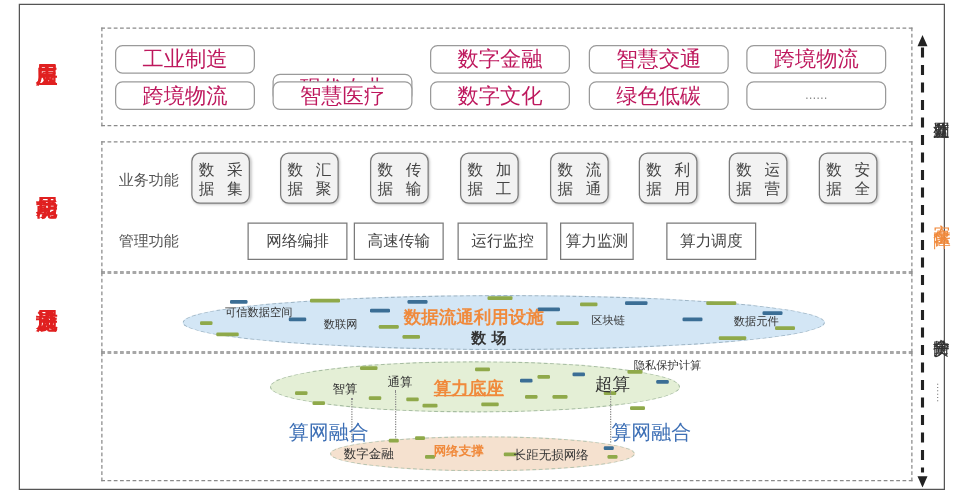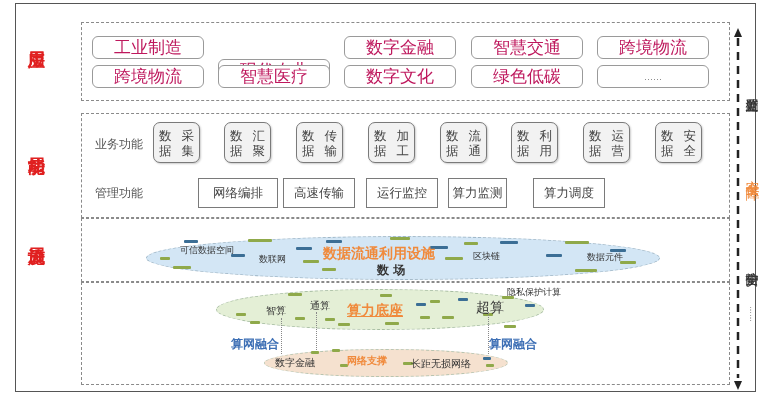--- a/index.html
+++ b/index.html
@@ -19,21 +19,21 @@
               line-height:15px; background:#f2f2f2; box-shadow:1px 1px 2px #ccc; }
   .mgmt-btn { position:absolute; height:30px; border:1.5px solid #7a7a7a;
               box-sizing:border-box; font-size:12.5px; color:#444; background:#fff;
               display:flex; align-items:center; justify-content:center; }
   .row-label { position:absolute; font-size:12px; color:#555; }
   .side-text { position:absolute; font-size:13px; line-height:15px; width:16px;
                text-align:center; color:#333; }
   .ellipse { position:absolute; border:1.5px dashed #9fb6c6; border-radius:50%; box-sizing:border-box; }
   .tag { position:absolute; font-size:9px; color:#333; white-space:nowrap; }
   .big-orange { position:absolute; color:#f08a3c; font-weight:bold; white-space:nowrap; }
-  .blue-label { position:absolute; color:#3d6fb5; font-weight:bold; font-size:12px; white-space:nowrap; }
+  .blue-label { position:absolute; color:#3d6fb5; font-weight:normal; font-size:16px; white-space:nowrap; }
   .bar { position:absolute; height:3px; border-radius:1px; }
   .bar.g { background:#8fa94a; }
   .bar.b { background:#3b6e95; }
   .vline { position:absolute; width:0; border-left:1px dotted #888; }
 </style>
 </head>
 <body>
 
 <div class="frame"></div>
 

